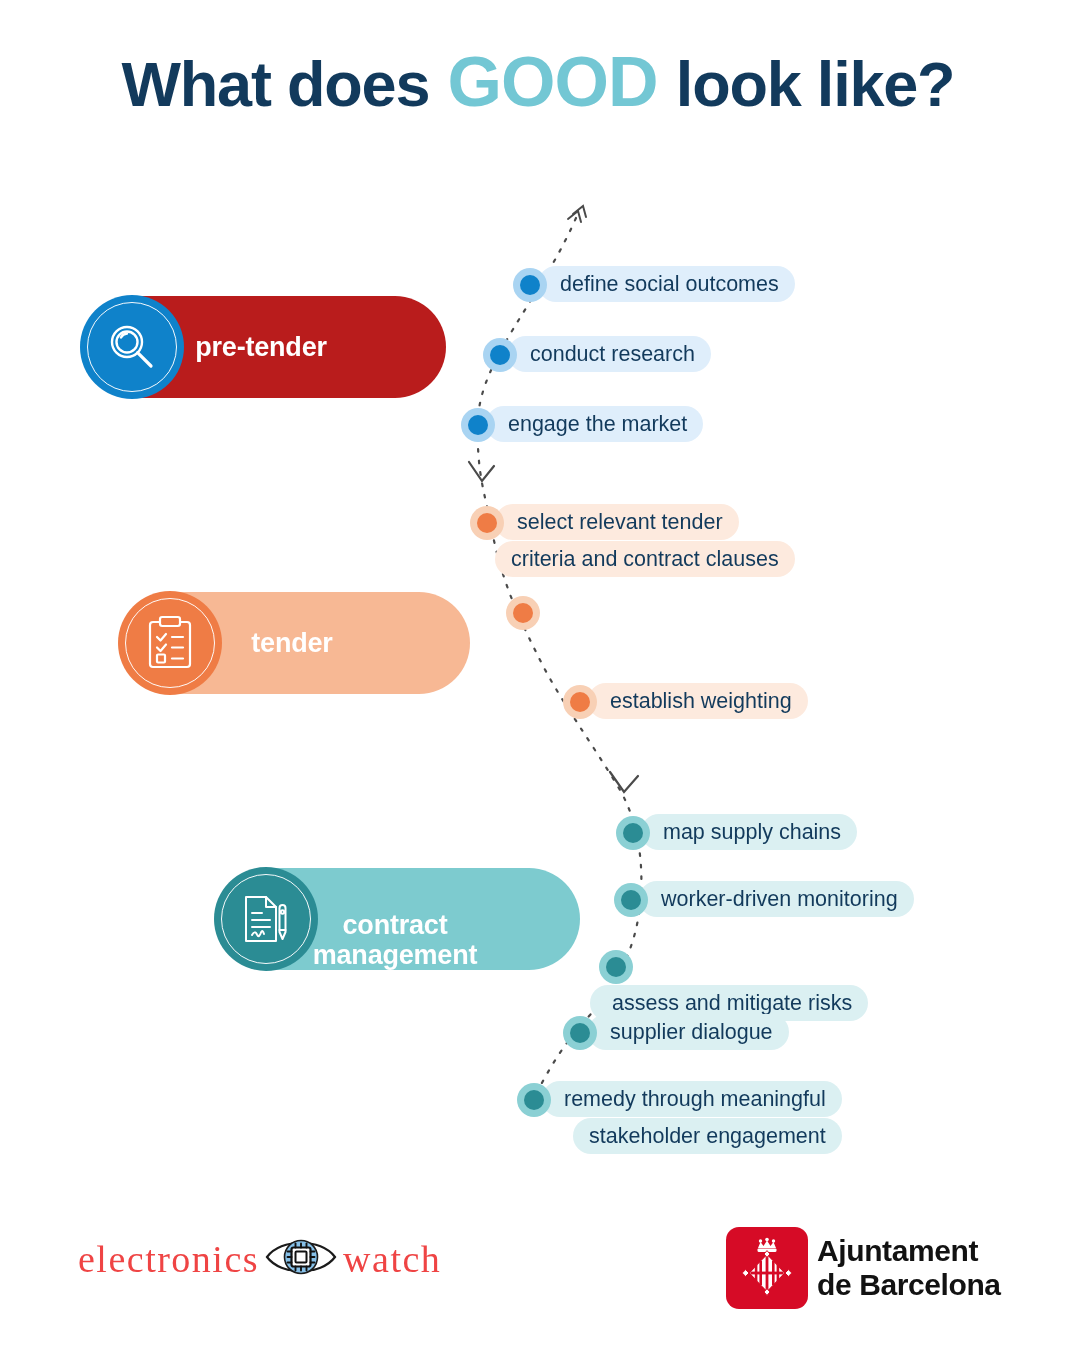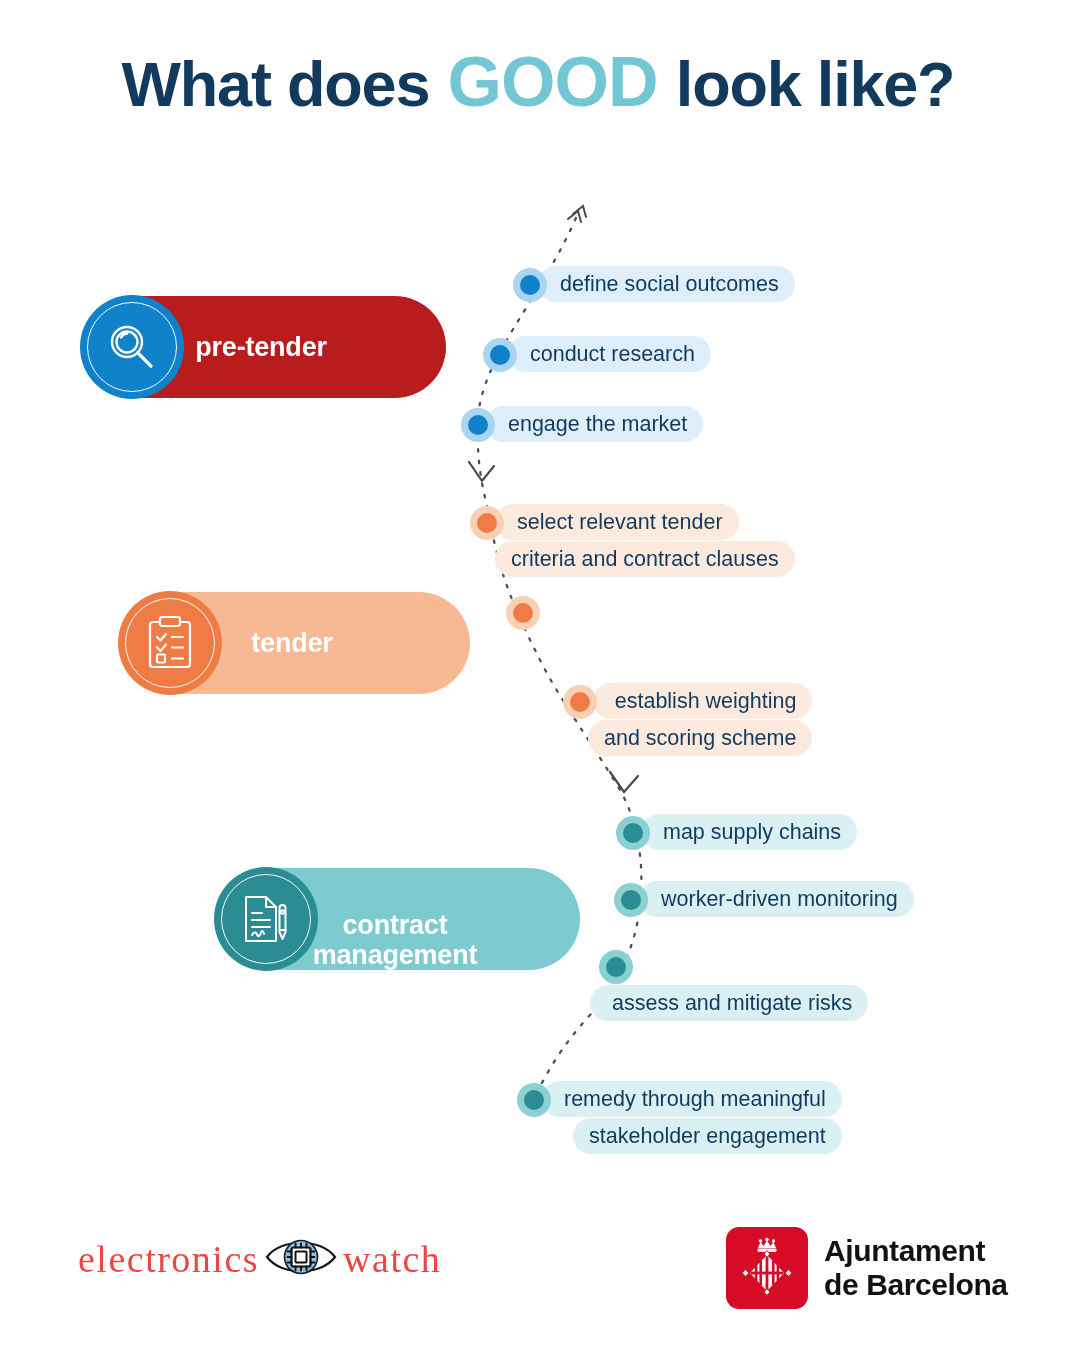--- a/index.html
+++ b/index.html
@@ -136,21 +136,21 @@
   .ew-logo .word {
     font-size: 38px;
     letter-spacing: 1.5px;
     color: #ef4444;
     font-weight: 300;
     font-family: Liberation Serif, serif;
   }
   .bcn-logo {
     position: absolute;
     left: 726px; top: 1227px;
-    display: flex; align-items: center; gap: 16px;
+    display: flex; align-items: center; gap: 9px;
   }
   .bcn-mark {
     width: 82px; height: 82px;
     background: #d60b26;
     border-radius: 13px;
     display: flex; align-items: center; justify-content: center;
   }
   .bcn-text {
     font-size: 30px;
     font-weight: 700;
@@ -262,21 +262,20 @@
         <i></i>
       </span>
   </div>
 
   <div class="item g-orange right-align" style="left:563px; top:682px;">
     <span class="dot">
         <i></i>
       </span>
     <span class="lines">
       <span>establish weighting</span>
-      <span class="l2">and scoring scheme</span>
     </span>
   </div>
 
   <div class="stage stage-cm">
     <div class="badge">
       <div class="ringline"></div>
       <svg width="60" height="60" viewBox="0 0 60 60" fill="none" stroke="#ffffff" stroke-width="2" stroke-linecap="round" stroke-linejoin="round">
         <path d="M10 8 h20 l10 10 v34 h-30 z"></path>
         <path d="M30 8 v10 h10"></path>
         <line x1="16" y1="24" x2="26" y2="24"></line>
@@ -314,20 +313,28 @@
 
   <div class="item g-teal" style="left:599px; top:947px;flex-direction:column;">
     <span class="dot">
         <i></i>
       </span>
     <span class="lines">
       <span>assess and mitigate risks</span>
     </span>
   </div>
 
+  <div class="item g-teal" style="left:563px; top:1013px;">
+    <span class="dot">
+        <i></i>
+      </span>
+    <span class="lines">
+      <span>supplier dialogue</span>
+    </span>
+  </div>
 
   <div class="item g-teal right-align" style="left:517px; top:1080px;">
     <span class="dot">
         <i></i>
       </span>
     <span class="lines">
       <span>remedy through meaningful</span>
       <span class="l2">stakeholder engagement</span>
     </span>
   </div>

